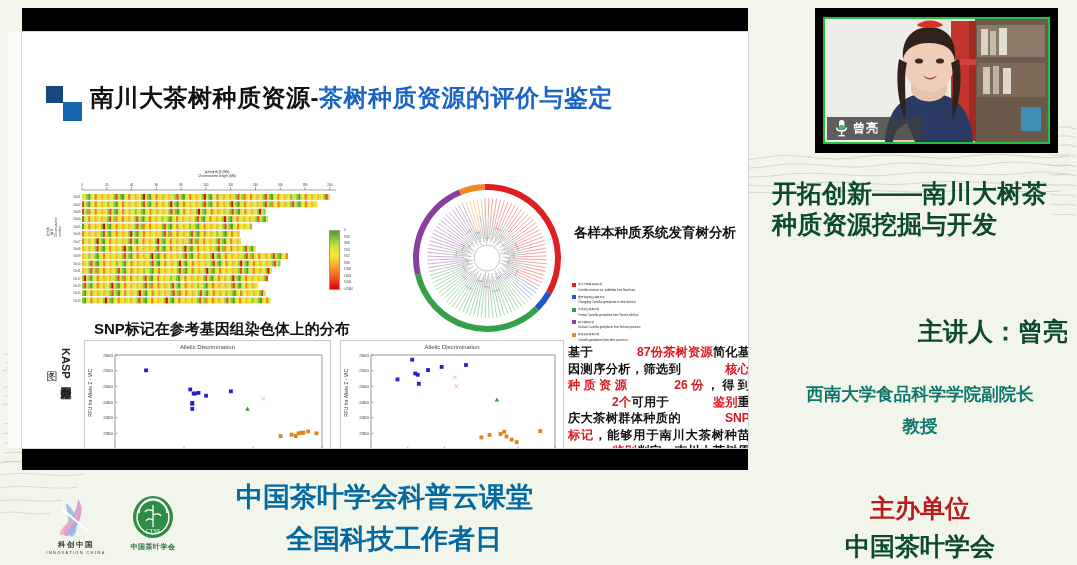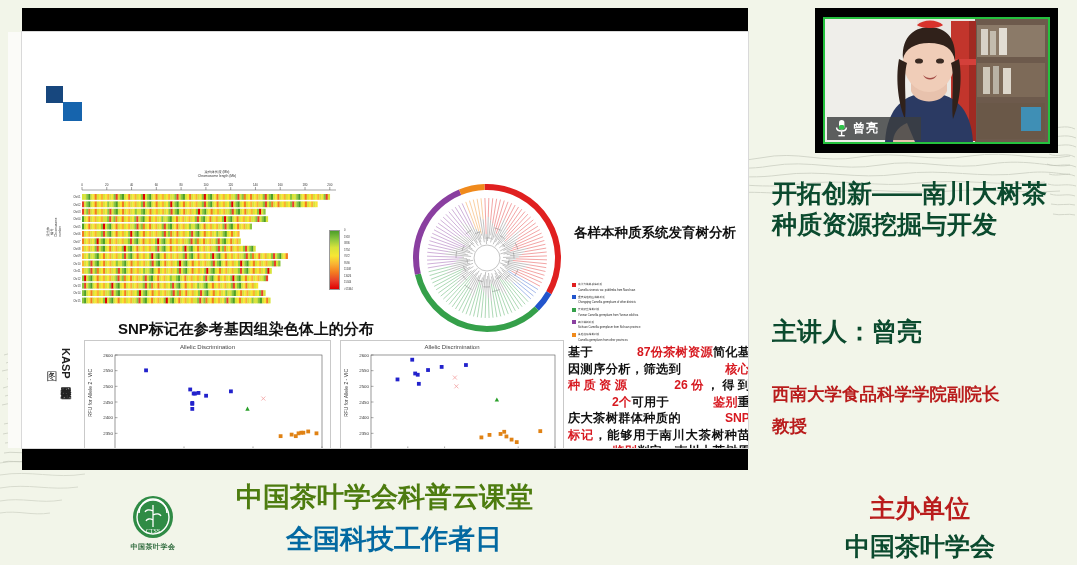--- a/index.html
+++ b/index.html
@@ -41,21 +41,21 @@
   #chrom .axis-title{position:absolute;left:90px;top:-2px;width:150px;text-align:center;
       font-size:3.4px;color:#333;line-height:1.25;}
   #chrom .ylab{position:absolute;left:-2px;top:52px;width:10px;font-size:3.2px;color:#333;
       transform:rotate(-90deg);transform-origin:center;text-align:center;line-height:1.2;}
   #chrom-legend{position:absolute;right:2px;top:58px;width:9px;height:58px;
       background:linear-gradient(#4d9e2a,#8cc63f,#d8e33b,#f7e733,#f9b233,#f47b20,#e8402a,#e00000);
       border:.5px solid #999;}
   #chrom-legend-labels{position:absolute;right:-22px;top:56px;width:20px;font-size:2.6px;
       color:#333;line-height:6.5px;}
 
-  #cap-snp{position:absolute;left:72px;top:288px;font-size:15px;font-weight:bold;color:#111;white-space:nowrap;margin-left:24px;}
+  #cap-snp{position:absolute;left:72px;top:288px;font-size:15px;font-weight:bold;color:#111;white-space:nowrap;}
 
   
   #tree{position:absolute;left:385px;top:146px;width:160px;height:160px;}
   #tree-caption{position:absolute;left:552px;top:192px;font-size:13.5px;font-weight:bold;color:#111;white-space:nowrap;}
   #tree-legend{position:absolute;left:550px;top:250px;width:120px;font-size:2.7px;color:#222;line-height:5.5px;}
   #tree-legend .row{display:flex;align-items:flex-start;margin-bottom:1.5px;}
   #tree-legend .sw{width:4px;height:4px;flex:0 0 4px;margin-right:2px;margin-top:.5px;}
 
   
   #figlabel{position:absolute;left:22px;top:312px;width:34px;height:130px;color:#222;}
@@ -71,21 +71,21 @@
   .scatter .sc-ylab{position:absolute;left:2px;top:28px;font-size:5px;color:#333;
       writing-mode:vertical-rl;transform:rotate(180deg);white-space:nowrap;}
 
   
   #slide-text{position:absolute;left:546px;top:312px;width:182px;font-size:12.2px;
       font-weight:bold;line-height:16.5px;color:#111;text-align:justify;}
   #slide-text .r{color:#d71920;padding-left:44px;}
 
   
   #bottom-left{position:absolute;left:0;top:475px;width:752px;height:90px;}
-  #ev-line1{position:absolute;left:236px;top:4px;font-size:27px;font-weight:bold;color:#4d7c0f;white-space:nowrap;}
+  #ev-line1{position:absolute;left:236px;top:4px;font-size:27px;font-weight:bold;color:#0369a1;white-space:nowrap;}
   #ev-line2{position:absolute;left:286px;top:46px;font-size:27px;font-weight:bold;color:#0369a1;white-space:nowrap;}
 
   .logo{position:absolute;text-align:center;}
   #logo1{left:38px;top:22px;width:76px;}
   #logo2{left:118px;top:20px;width:70px;}
   .logo .cap{font-size:7.5px;font-weight:bold;color:#3c3c3c;letter-spacing:1.5px;margin-top:1px;}
   .logo .cap2{font-size:4.2px;font-weight:bold;color:#7b6a86;letter-spacing:1.2px;}
   .logo .cap-green{font-size:7px;font-weight:bold;color:#2f6b3d;letter-spacing:.5px;margin-top:1px;}
 
   
@@ -93,24 +93,24 @@
       padding:18px;box-sizing:border-box;}
   #video-inner{position:absolute;left:8px;top:9px;width:227px;height:127px;
       border:2px solid #25c13e;box-sizing:border-box;overflow:hidden;background:#cfcfcf;}
   #vid-bg{position:absolute;inset:0;}
   #name-pill{position:absolute;left:2px;bottom:2px;height:23px;min-width:78px;
       background:rgba(60,62,64,.82);display:flex;align-items:center;padding:0 8px;}
   #name-pill .nm{color:#fff;font-size:12px;font-weight:bold;margin-left:5px;letter-spacing:1px;}
 
   #talk-title{position:absolute;left:772px;top:178px;width:296px;text-align:left;
       font-size:25px;font-weight:bold;color:#0b4a2e;line-height:31px;}
-  #speaker{position:absolute;left:772px;top:315px;width:296px;text-align:left;
+  #speaker{position:absolute;left:772px;top:315px;width:296px;text-align:right;
       font-size:25px;font-weight:bold;color:#0b4a2e;}
-  #affil{position:absolute;left:772px;top:378px;width:296px;text-align:left;
-      font-size:17.5px;font-weight:bold;color:#b91c1c;line-height:32px;}
+  #affil{position:absolute;left:772px;top:378px;width:296px;text-align:center;
+      font-size:17.5px;font-weight:bold;color:#0f766e;line-height:32px;}
   #org-label{position:absolute;left:772px;top:492px;width:296px;text-align:center;
       font-size:25px;font-weight:bold;color:#b91c1c;}
   #org-name{position:absolute;left:772px;top:530px;width:296px;text-align:center;
       font-size:25px;font-weight:bold;color:#0b4a2e;}
 </style>
 </head>
 <body>
 
 <div class="deco" id="deco-left">
   <svg width="42" height="130" viewBox="0 0 42 130">
@@ -177,20 +177,23 @@
 <div id="slide-wrap">
   <div id="slide-leftstrip"></div>
   <div id="slide-topbar"></div>
   <div id="slide-botbar"></div>
 
   <div id="slide">
 
     <div class="sq" id="sq1"></div>
     <div class="sq" id="sq2"></div>
 
+    <div id="slide-title">
+      <span>南川大茶树种质资源-</span><span class="accent">茶树种质资源的评价与鉴定</span>
+    </div>
 
 
     <div id="chrom">
       <div class="axis-title">染色体长度 (Mb)<br>Chromosome length (Mb)</div>
       <div class="ylab">染色体编号<br>Chromosome number</div>
       <svg id="chrom-svg" width="290" height="148" viewBox="0 0 290 148">
           <line x1="30" x2="284" y1="18" y2="18" stroke="#444" stroke-width=".5"></line>
           <line x1="30" x2="30" y1="18" y2="15" stroke="#444" stroke-width=".5"></line>
           <text x="30" y="13.5" font-size="3" text-anchor="middle" fill="#333">0</text>
           <line x1="54.78048780487805" x2="54.78048780487805" y1="18" y2="15" stroke="#444" stroke-width=".5"></line>
@@ -1962,20 +1965,30 @@
 
     <div id="slide-text">基于<span class="r">87份茶树资源</span>简化基因测序分析，筛选到<span class="r">核心种质资源</span><span class="r">26份</span>，得到<span class="r">2个</span>可用于<span class="r">鉴别</span>重庆大茶树群体种质的<span class="r">SNP标记</span>，能够用于南川大茶树种苗<span class="r">鉴别</span>判定、南川大茶树原料制作的茶产品判别与溯源鉴定。</div>
 
   </div>
 </div>
 
 <div id="bottom-left">
   <div id="ev-line1">中国茶叶学会科普云课堂</div>
   <div id="ev-line2">全国科技工作者日</div>
 
+  <div class="logo" id="logo1">
+    <svg width="56" height="42" viewBox="0 0 56 42" style="display:block;margin:0 auto">
+      <path d="M30 2 C36 10 34 22 26 34 C22 39 18 40 16 38 C14 35 18 28 24 20 C28 14 30 7 30 2Z" fill="#d38fd0" opacity=".85"></path>
+      <path d="M18 6 C26 12 30 22 28 34 C27 39 24 41 22 39 C20 36 21 28 20 20 C19 13 18 9 18 6Z" fill="#8fb8e8" opacity=".85"></path>
+      <path d="M34 10 C30 20 24 30 16 37 C13 39 11 38 12 35 C14 30 22 24 28 17 C31 14 33 11 34 10Z" fill="#f0a7c2" opacity=".85"></path>
+      <path d="M14 12 L40 34" stroke="#ffffff" stroke-width="2" fill="none"></path>
+    </svg>
+    <div class="cap">科创中国</div>
+    <div class="cap2">INNOVATION CHINA</div>
+  </div>
 
   <div class="logo" id="logo2">
     <svg width="44" height="46" viewBox="0 0 44 46" style="display:block;margin:0 auto">
       <ellipse cx="22" cy="22" rx="20" ry="21" fill="#2f8b45"></ellipse>
       <ellipse cx="22" cy="22" rx="16" ry="17" fill="none" stroke="#fff" stroke-width="1.4"></ellipse>
       <path d="M8 18 A14 14 0 0 1 36 18" fill="none" stroke="#fff" stroke-width="1.6"></path>
       <path d="M22 10 C22 18 22 26 22 32 M22 16 C18 14 15 15 14 17 M22 20 C26 18 29 19 30 21 M22 25 C19 23 16 24 15 26" stroke="#fff" stroke-width="1.3" fill="none"></path>
       <text x="22" y="38" font-size="6" fill="#fff" text-anchor="middle" font-family="'Liberation Serif',serif">CTSS</text>
     </svg>
     <div class="cap-green">中国茶叶学会</div>

